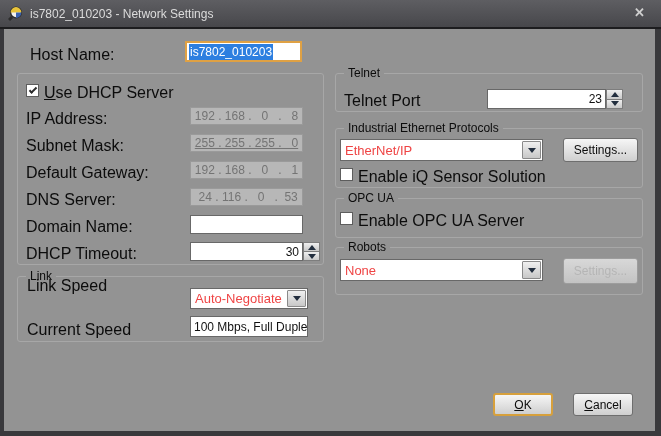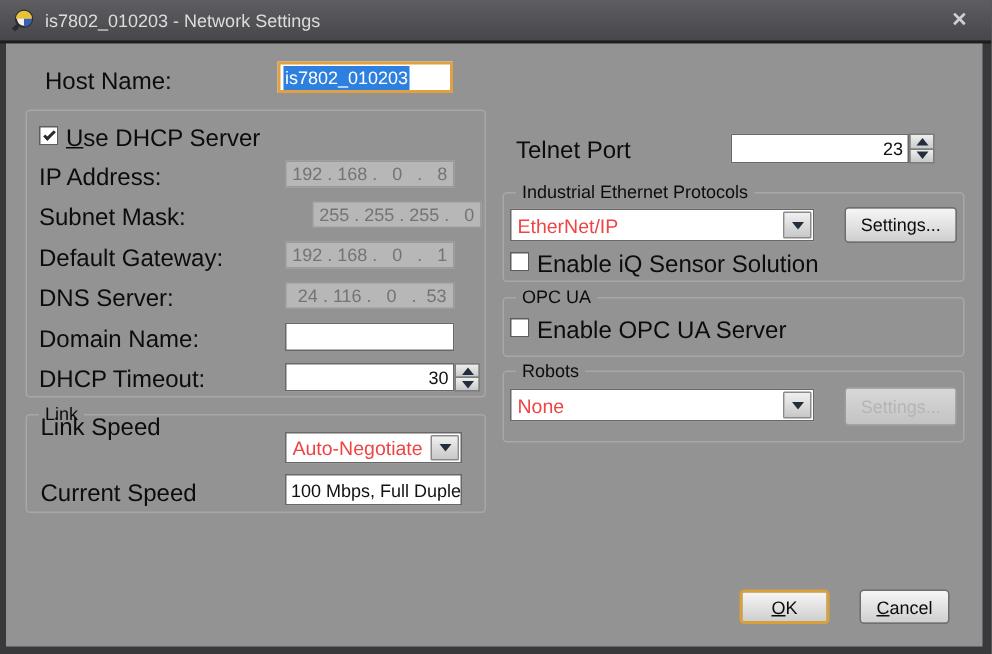--- a/index.html
+++ b/index.html
@@ -78,21 +78,21 @@
 
   <span class="checkbox" style="left:26px;top:84px;">
     <span class="checkmark"></span>
   </span>
   <span class="abs lbl" style="left:44px;top:84px;"><u>U</u>se DHCP Server</span>
 
   <span class="abs lbl" style="left:26px;top:110px;">IP Address:</span>
   <div class="field disabled center" style="left:190px;top:107px;width:113px;height:18px;">192 . 168 .   0   .   8</div>
 
   <span class="abs lbl" style="left:26px;top:137px;">Subnet Mask:</span>
-  <div class="field disabled center" style="left:208px;top:134px;width:113px;height:18px;">255 . 255 . 255 .   0</div>
+  <div class="field disabled center" style="left:190px;top:134px;width:113px;height:18px;text-decoration:underline;">255 . 255 . 255 .   0</div>
 
   <span class="abs lbl" style="left:26px;top:164px;">Default Gateway:</span>
   <div class="field disabled center" style="left:190px;top:161px;width:113px;height:18px;">192 . 168 .   0   .   1</div>
 
   <span class="abs lbl" style="left:26px;top:191px;">DNS Server:</span>
   <div class="field disabled center" style="left:190px;top:188px;width:113px;height:18px;"> 24 . 116 .   0   .  53</div>
 
   <span class="abs lbl" style="left:26px;top:218px;">Domain Name:</span>
   <div class="field left" style="left:190px;top:215px;width:113px;height:19px;"></div>
 
@@ -113,20 +113,23 @@
   <span class="abs lbl" style="left:27px;top:277px;">Link Speed</span>
   <div class="dropdown" style="left:190px;top:288px;width:118px;height:21px;">
     <span class="dd-text">Auto-Negotiate</span>
     <span class="dd-btn">
         <i class="tri-down"></i>
       </span>
   </div>
   <span class="abs lbl" style="left:27px;top:321px;">Current Speed</span>
   <div class="field left" style="left:190px;top:316px;width:118px;height:21px;">100 Mbps, Full Duple</div>
 
+  <div class="groupbox" style="left:335px;top:73px;width:308px;height:39px;">
+    <span class="group-title">Telnet</span>
+  </div>
   <span class="abs lbl" style="left:344px;top:92px;">Telnet Port</span>
   <div class="field right" style="left:487px;top:89px;width:119px;height:20px;">23</div>
   <span class="spinner" style="left:606px;top:89px;width:17px;height:20px;">
     <span class="spin-btn">
         <i class="tri-up"></i>
       </span>
     <span class="spin-btn">
         <i class="tri-down"></i>
       </span>
   </span>

